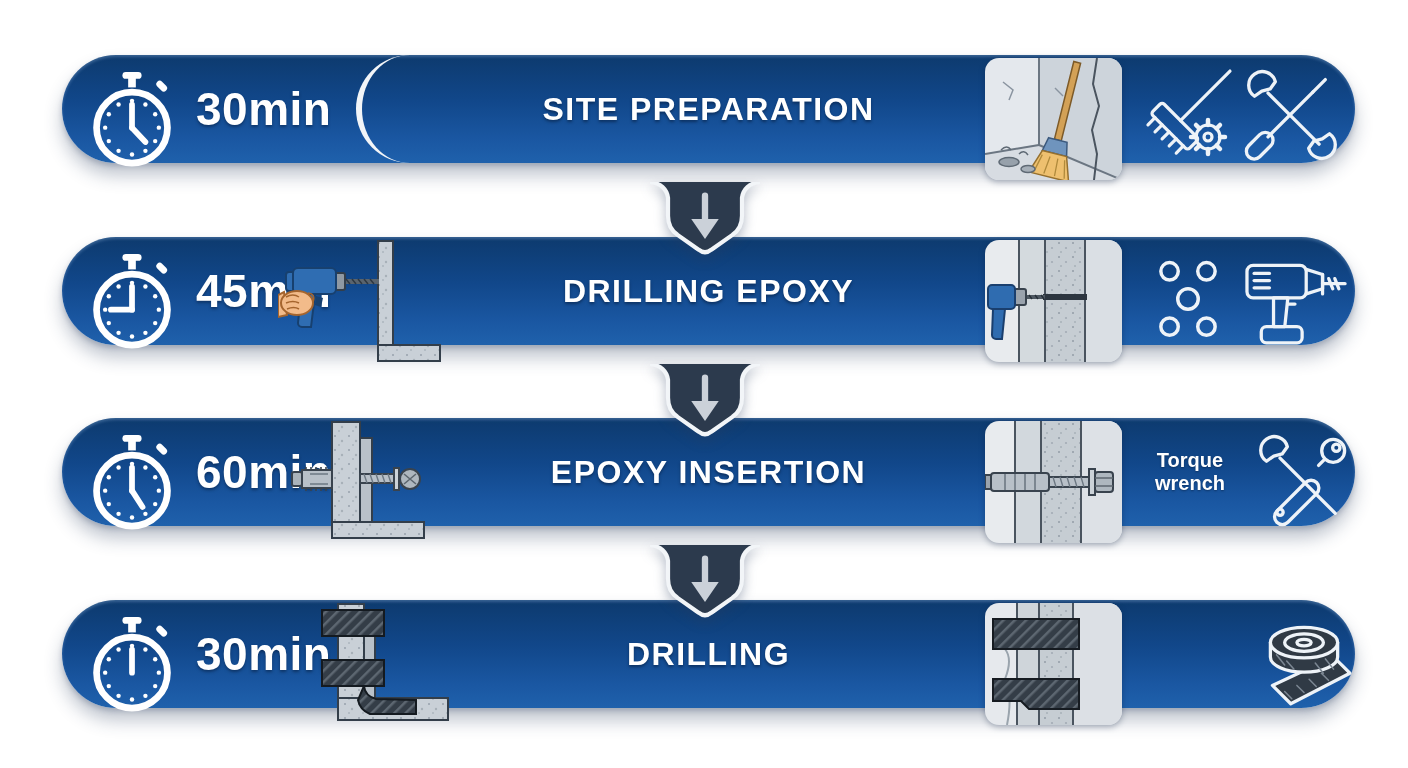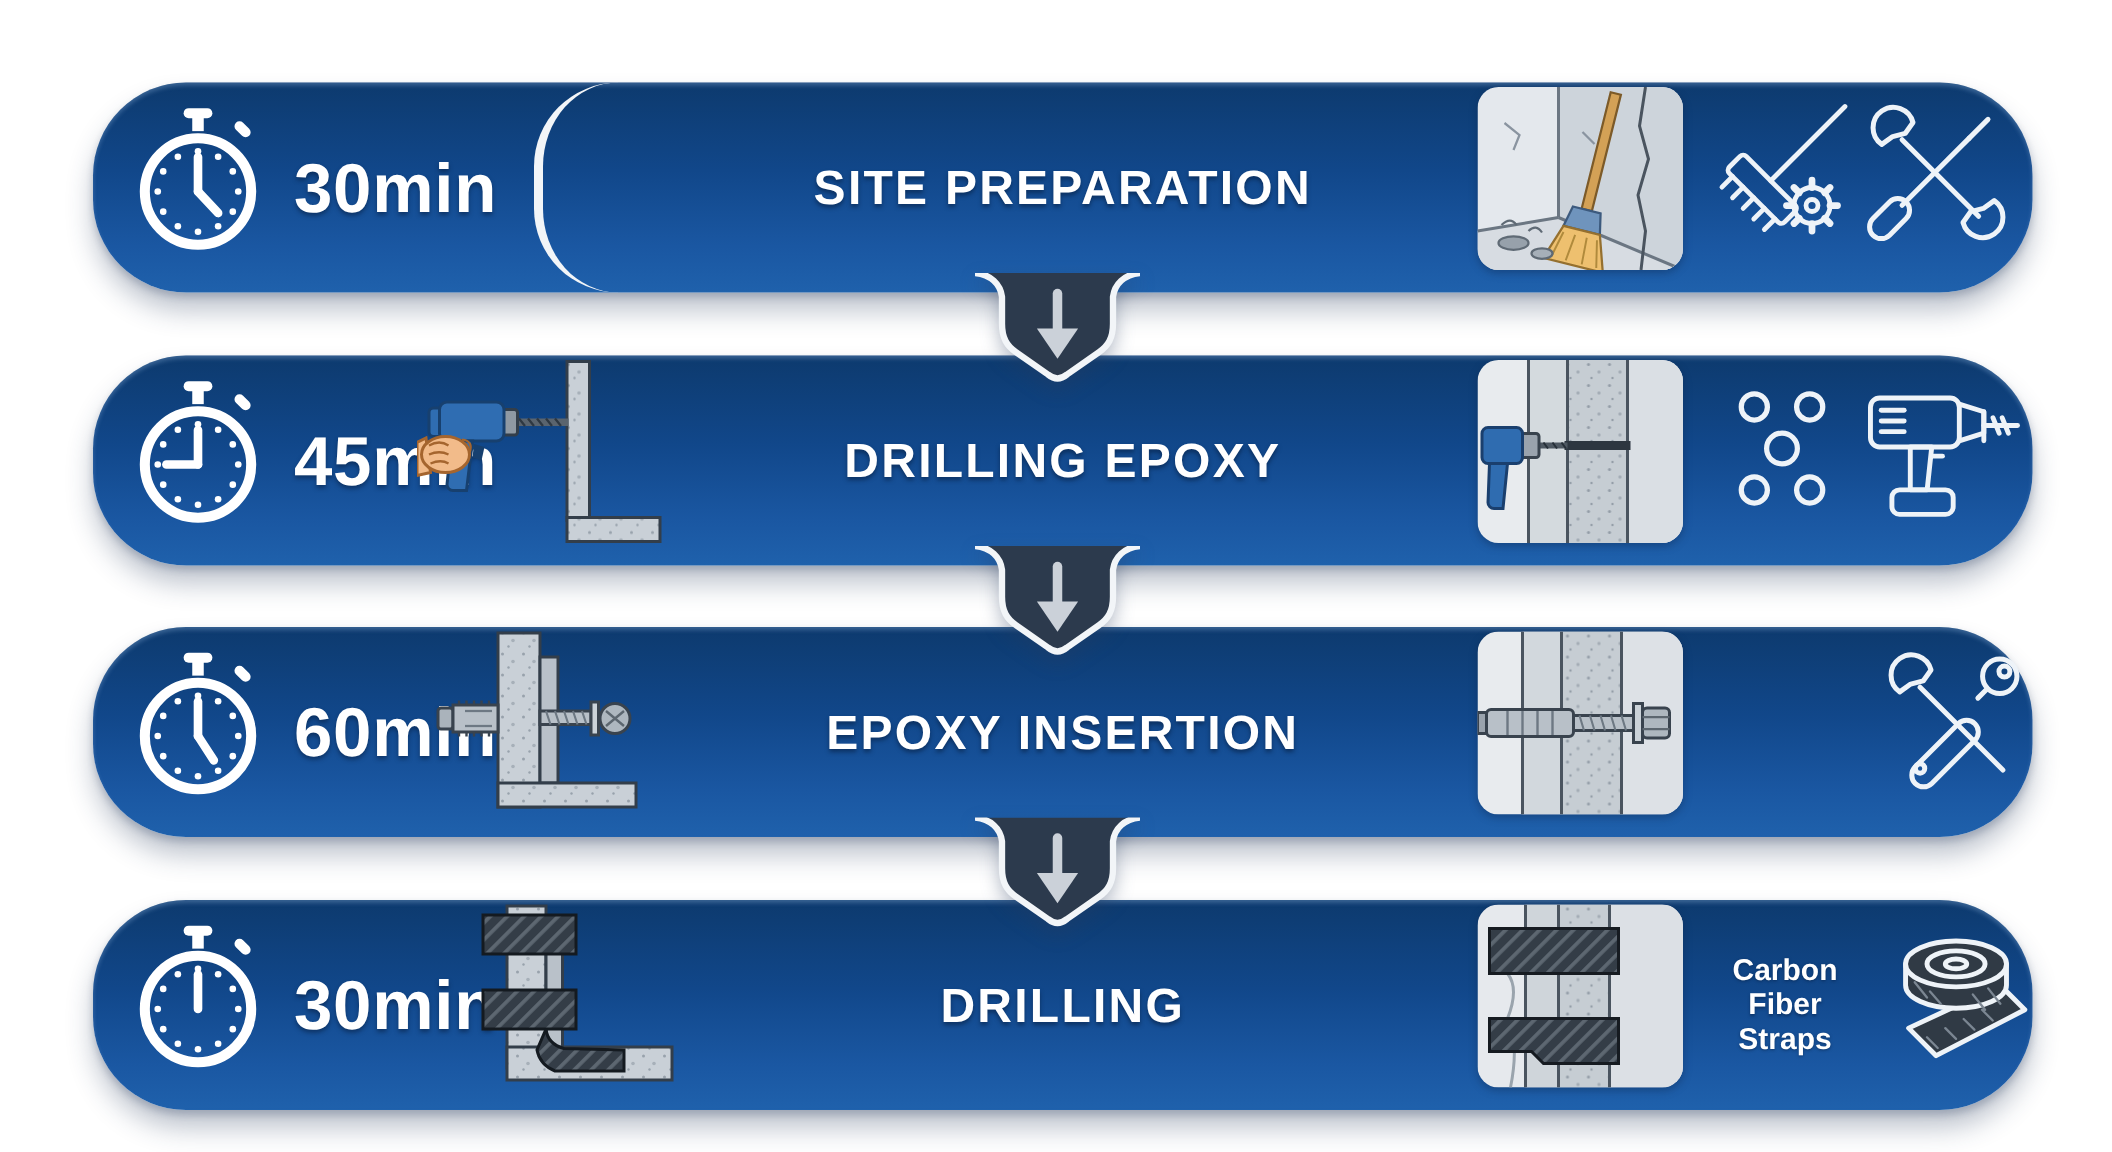--- a/index.html
+++ b/index.html
@@ -1,18 +1,18 @@
 <!DOCTYPE html>
 <html><head>
 <meta charset="utf-8">
 <style>
   html,body{margin:0;padding:0;background:#fff;}
   .canvas{position:relative;width:1408px;height:768px;background:#ffffff;overflow:hidden;
           font-family:"Liberation Sans",sans-serif;}
-  .bar{position:absolute;left:62px;width:1293px;height:140px;border-radius:62px;
+  .bar{position:absolute;left:62px;width:1293px;height:108px;border-radius:62px;
        background:linear-gradient(180deg,#0d3a6e 0%,#11478a 42%,#1a57a2 78%,#1f61ac 100%);
        box-shadow:0 12px 18px rgba(35,55,90,.30),0 3px 5px rgba(35,55,90,.22),
                   inset 0 2px 3px rgba(160,195,235,.30);
        z-index:2;}
   .bar1{top:55px}.bar2{top:237px}.bar3{top:418px}.bar4{top:600px}
   .sw{position:absolute;left:24px;top:15px;}
   .time{position:absolute;left:134px;top:0;height:100%;display:flex;align-items:center;
         color:#fff;font-size:46px;font-weight:700;letter-spacing:.5px;
         text-shadow:0 2px 3px rgba(5,25,55,.5);}
   .title{position:absolute;inset:0;display:flex;align-items:center;justify-content:center;
@@ -314,20 +314,21 @@
         <line x1="50" y1="53" x2="50" y2="69" stroke="#6d7883" stroke-width="1.6"></line>
         <rect x="64" y="56" width="40" height="10" fill="#b8c0c8" stroke="#39434e" stroke-width="2"></rect>
         <path d="M68,56 l3,10 M75,56 l3,10 M82,56 l3,10 M89,56 l3,10 M96,56 l3,10" stroke="#6d7883" stroke-width="1.4"></path>
         <rect x="104" y="48" width="6" height="26" fill="#cbd2d8" stroke="#39434e" stroke-width="2"></rect>
         <rect x="110" y="51" width="18" height="20" rx="3" fill="#aeb7bf" stroke="#39434e" stroke-width="2"></rect>
         <line x1="110" y1="57" x2="128" y2="57" stroke="#5c666f" stroke-width="1.5"></line>
         <line x1="110" y1="65" x2="128" y2="65" stroke="#5c666f" stroke-width="1.5"></line>
       </g>
     </svg>
 
+    <div class="aux">Torque wrench</div>
     <svg class="sideicon icon-ratchet" width="100" height="100" viewBox="0 0 96 96">
       <g fill="none" stroke="#eef3f8" stroke-width="3.2" stroke-linecap="round" stroke-linejoin="round">
         <circle cx="76" cy="20" r="11"></circle>
         <circle cx="79" cy="17" r="3.5"></circle>
         <line x1="68" y1="28" x2="62" y2="34"></line>
         <rect x="14" y="62" width="54" height="15" rx="7.5" transform="rotate(-45 41 69.5)"></rect>
         <circle cx="25" cy="79" r="3"></circle>
         <path d="M12,30 a13,13 0 1 1 20,-14 l-5,7 -8,2 z"></path>
         <line x1="25" y1="27" x2="78" y2="80"></line>
       </g>
@@ -383,21 +384,20 @@
         <rect x="88" width="49" height="122" fill="#dce0e5"></rect>
         <line x1="32" y1="0" x2="32" y2="122" stroke="#4a545f" stroke-width="2"></line>
         <line x1="54" y1="0" x2="54" y2="122" stroke="#4a545f" stroke-width="2"></line>
         <line x1="88" y1="0" x2="88" y2="122" stroke="#4a545f" stroke-width="2"></line>
         <path d="M20,46 q8,10 0,30 q8,16 2,46" stroke="#9aa4ad" stroke-width="2" fill="none"></path>
         <rect x="8" y="16" width="86" height="30" fill="url(#carbonHatch)" stroke="#161b21" stroke-width="2"></rect>
         <path d="M8,76 h86 v30 h-50 l-8,-8 h-28 z" fill="url(#carbonHatch)" stroke="#161b21" stroke-width="2"></path>
       </g>
     </svg>
 
-    <div class="aux">Carbon Fiber Straps</div>
     <svg class="sideicon icon-roll" width="106" height="98" viewBox="0 0 104 96">
       <g stroke="#eef3f8" stroke-width="3.2" stroke-linejoin="round" stroke-linecap="round">
         <path d="M82,42 L98,58 40,88 22,70 Z" fill="#303a45"></path>
         <path d="M20,28 v14 a33,15 0 0 0 66,0 v-14" fill="#303a45"></path>
         <ellipse cx="53" cy="28" rx="33" ry="15" fill="#303a45"></ellipse>
         <ellipse cx="53" cy="28" rx="19" ry="8.5" fill="none"></ellipse>
         <ellipse cx="53" cy="28" rx="7" ry="3.2" fill="none"></ellipse>
         <path d="M26,40 l8,10 M36,46 l7,8 M64,48 l8,10 M74,44 l8,10 M34,76 l7,7 M46,70 l7,7 M58,64 l7,7 M70,58 l7,7" stroke="#7b8692" stroke-width="1.5" fill="none"></path>
       </g>
     </svg>

